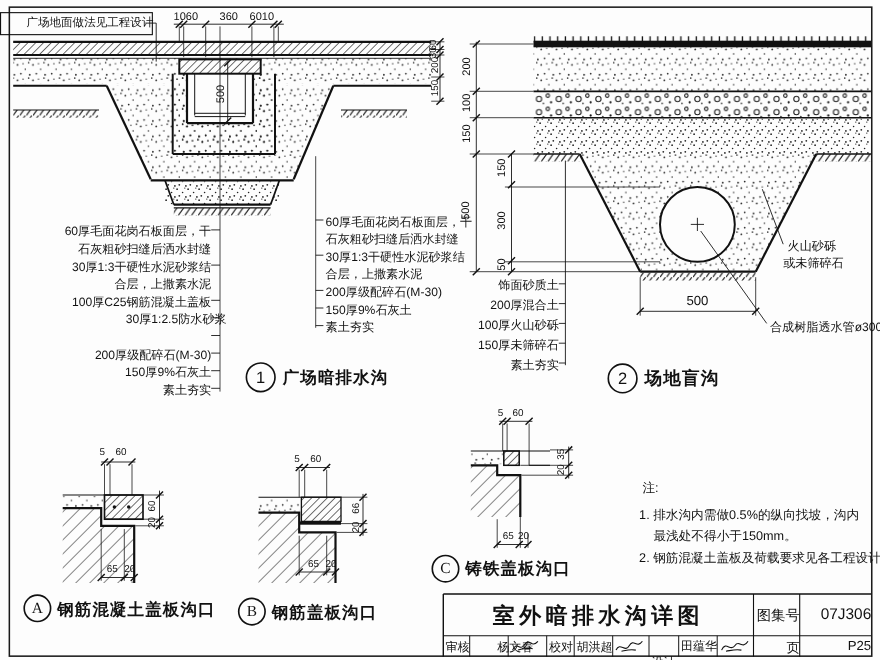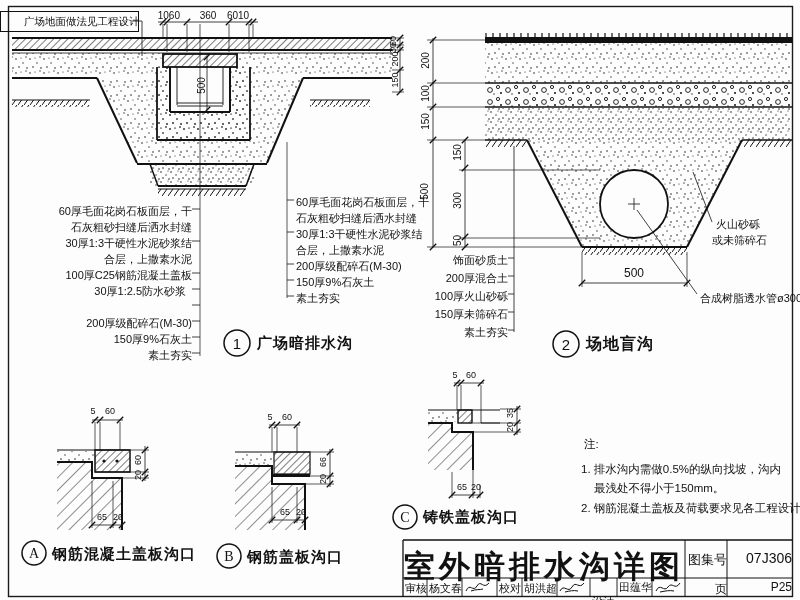--- a/index.html
+++ b/index.html
@@ -11,21 +11,21 @@
   .dim{font-size:10px;text-align:center;}
   .dimS{font-size:9px;text-align:center;}
   .rot{transform:rotate(-90deg);transform-origin:center center;}
   .stackR{text-align:right;}
   .stackL{text-align:left;}
   .big{font-weight:bold;font-size:15px;letter-spacing:1px;}
   .circNum{font-size:15px;text-align:center;}
   .circLet{font-size:14px;text-align:center;font-family:"Liberation Serif",serif;}
   .note{font-size:11.5px;line-height:15px;}
   .boxnote{border:1px solid #111;font-size:10.5px;line-height:19px;text-align:center;}
-  .tbTitle{font-size:31px;font-weight:bold;letter-spacing:4px;text-align:center;}
+  .tbTitle{font-size:20px;font-weight:bold;letter-spacing:4px;text-align:center;}
   .tbCell{font-size:11px;}
   .tbCellC{font-size:12px;text-align:right;}
 </style>
 </head>
 <body>
 
 <div id="sheet">
 
 <svg id="art" width="800" height="600" viewBox="0 0 800 600">
   <defs>
@@ -359,21 +359,21 @@
 <div class="t dimS rot" style="left:382px;top:36px;width:22px;">60</div>
 <div class="t dimS rot" style="left:382px;top:43px;width:22px;">30</div>
 <div class="t dimS rot" style="left:384px;top:54px;width:22px;">200</div>
 <div class="t dimS rot" style="left:384px;top:75px;width:22px;">150</div>
 
 <div class="t cj stackR" style="left:42px;top:203px;width:150px;">60厚毛面花岗石板面层，干</div>
 <div class="t cj stackR" style="left:42px;top:219px;width:150px;">石灰粗砂扫缝后洒水封缝</div>
 <div class="t cj stackR" style="left:42px;top:235px;width:150px;">30厚1:3干硬性水泥砂浆结</div>
 <div class="t cj stackR" style="left:42px;top:251px;width:150px;">合层，上撒素水泥</div>
 <div class="t cj stackR" style="left:42px;top:267px;width:150px;">100厚C25钢筋混凝土盖板</div>
-<div class="t cj stackR" style="left:36px;top:283px;width:150px;">30厚1:2.5防水砂浆</div>
+<div class="t cj stackR" style="left:56px;top:283px;width:150px;">30厚1:2.5防水砂浆</div>
 <div class="t cj stackR" style="left:42px;top:315px;width:150px;">200厚级配碎石(M-30)</div>
 <div class="t cj stackR" style="left:42px;top:331px;width:150px;">150厚9%石灰土</div>
 <div class="t cj stackR" style="left:42px;top:347px;width:150px;">素土夯实</div>
 
 <div class="t cj stackL" style="left:296px;top:194px;width:145px;">60厚毛面花岗石板面层，干</div>
 <div class="t cj stackL" style="left:296px;top:210px;width:145px;">石灰粗砂扫缝后洒水封缝</div>
 <div class="t cj stackL" style="left:296px;top:226px;width:145px;">30厚1:3干硬性水泥砂浆结</div>
 <div class="t cj stackL" style="left:296px;top:242px;width:145px;">合层，上撒素水泥</div>
 <div class="t cj stackL" style="left:296px;top:258px;width:145px;">200厚级配碎石(M-30)</div>
 <div class="t cj stackL" style="left:296px;top:274px;width:145px;">150厚9%石灰土</div>
@@ -433,21 +433,21 @@
 
 <div class="t note" style="left:584px;top:437px;">注:</div>
 <div class="t note" style="left:581px;top:462px;">1. 排水沟内需做0.5%的纵向找坡，沟内</div>
 <div class="t note" style="left:594px;top:481px;">最浅处不得小于150mm。</div>
 <div class="t note" style="left:581px;top:501px;">2. 钢筋混凝土盖板及荷载要求见各工程设计。</div>
 
 <div class="t tbTitle" style="left:403px;top:546px;width:282px;">室外暗排水沟详图</div>
 <div class="t tbCellC" style="left:685px;top:551px;width:42px;font-size:13px;">图集号</div>
 <div class="t tbCellC" style="left:727px;top:550px;width:65px;font-size:14px;">07J306</div>
 <div class="t tbCell" style="left:405px;top:581px;width:22px;">审核</div>
-<div class="t tbCell" style="left:429px;top:581px;width:33px;">杨文春</div>
+<div class="t tbCell" style="left:452px;top:581px;width:33px;">杨文春</div>
 <div class="t tbCell" style="left:499px;top:581px;width:23px;">校对</div>
 <div class="t tbCell" style="left:524px;top:581px;width:33px;">胡洪超</div>
 <div class="t tbCell" style="left:592px;top:594px;width:25px;">设计</div>
 <div class="t tbCell" style="left:619px;top:580px;width:33px;">田蕴华</div>
 <div class="t tbCellC" style="left:685px;top:581px;width:42px;">页</div>
 <div class="t tbCellC" style="left:727px;top:580px;width:65px;">P25</div>
 
 </div>
 
 </body></html>

